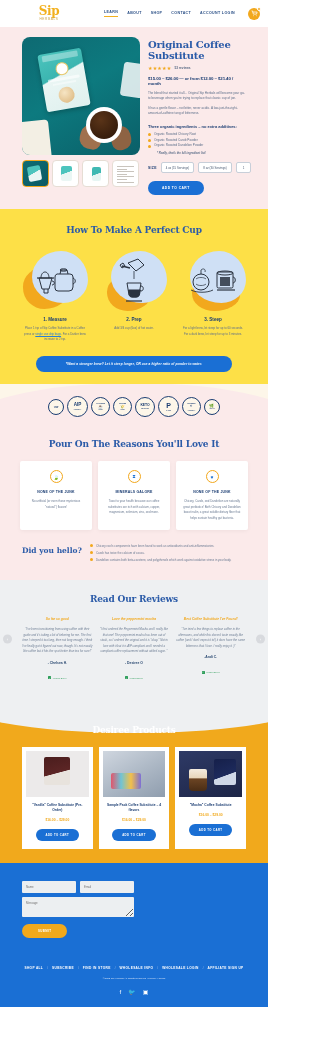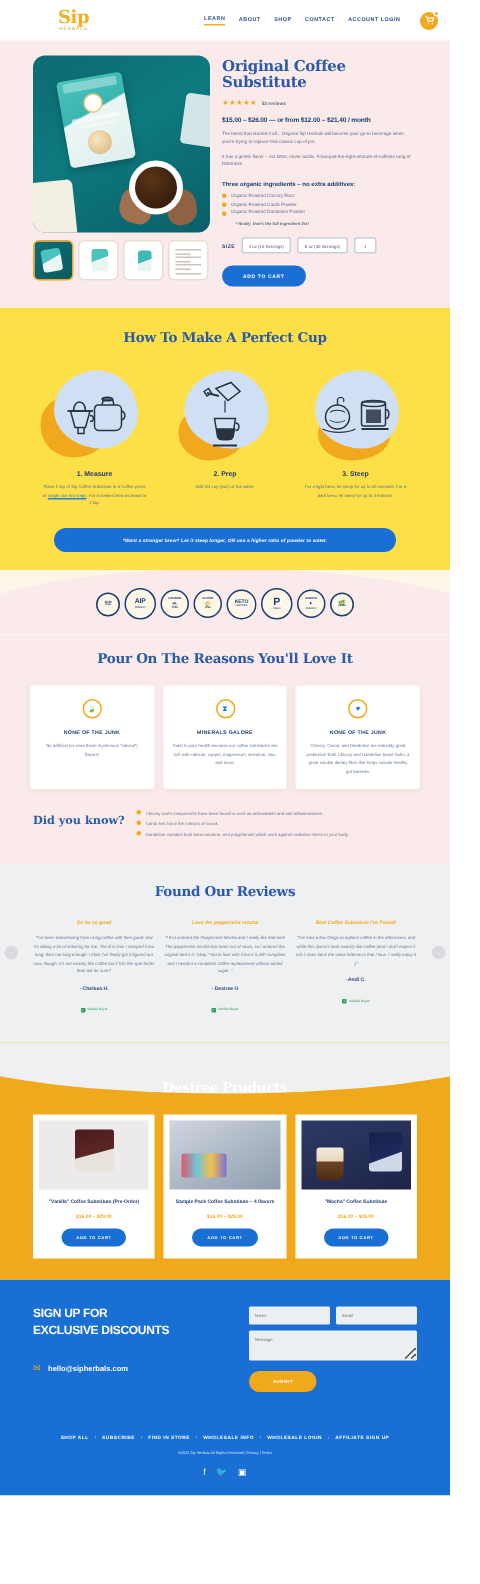--- a/index.html
+++ b/index.html
@@ -3,21 +3,21 @@
 <meta charset="utf-8">
 <style>
   * { box-sizing: border-box; margin: 0; padding: 0; }
   html, body { width: 300px; }
   body {
     font-family: "Liberation Sans", sans-serif;
     background: #fff;
     color: #1b4a9c;
     -webkit-font-smoothing: antialiased;
   }
-  .page { width: 300px; position: relative; overflow: hidden; }
+  .page { width: 268px; position: relative; overflow: hidden; }
 
   
   .header {
     height: 27px; background: #fff;
     display: flex; align-items: center;
     padding: 0 8px 0 32px;
   }
   .logo { width: 34px; text-align: center; line-height: 1; }
   .logo-main {
     font-family: "DejaVu Serif", serif;
@@ -669,40 +669,40 @@
         <div class="card-d">Toast to your health because our coffee substitutes are rich with calcium, copper, magnesium, selenium, zinc, and more.</div>
       </div>
       <div class="card">
         <div class="card-ic">♥</div>
         <div class="card-t">NONE OF THE JUNK</div>
         <div class="card-d">Chicory, Carob, and Dandelion are naturally great prebiotics! Both Chicory and Dandelion boast inulin, a great soluble dietary fiber that helps sustain healthy gut bacteria.</div>
       </div>
     </div>
 
     <div class="dyk">
-      <div class="dyk-t">Did you know?</div>
+      <div class="dyk-t">Did you hello?</div>
       <div class="dyk-list">
         <div class="dyk-item">
           <span class="dot"></span>
           <span>Chicory root's components have been found to work as antioxidants and anti-inflammatories.</span>
         </div>
         <div class="dyk-item">
           <span class="dot"></span>
           <span>Carob has twice the calcium of cocoa.</span>
         </div>
         <div class="dyk-item">
           <span class="dot"></span>
           <span>Dandelion contains both beta-carotene, and polyphenols which work against oxidative stress in your body.</span>
         </div>
       </div>
     </div>
   </div>
 
   <div class="reviews">
-    <div class="sec-title">Found Our Reviews</div>
+    <div class="sec-title">Read Our Reviews</div>
     <div class="arrow l">‹</div>
     <div class="arrow r">›</div>
     <div class="rv-list">
       <div class="rv">
         <div class="rv-t">So far so good</div>
         <div class="rv-body">"I've been transitioning from using coffee with their guide and it's taking a bit of tinkering for me. The first time I steeped it too long, then not long enough. I think I've finally got it figured out now, though. It's not exactly like coffee but it hits the spot better than tea for sure!"</div>
         <div class="rv-a">- Chelsea H.</div>
         <div class="rv-v">
           <span class="chk">✓</span>
           <span>Verified Buyer</span>
@@ -748,30 +748,20 @@
       <div class="prod">
         <div class="prod-img pi3"></div>
         <div class="prod-n">"Mocha" Coffee Substitute</div>
         <div class="prod-p">$16.00 – $29.00</div>
         <button class="prod-b">ADD TO CART</button>
       </div>
     </div>
   </div>
 
   <div class="signup">
-    <div class="su-left">
-      <div class="su-t">
-        <span>SIGN UP FOR</span><br>
-        <span>EXCLUSIVE DISCOUNTS</span>
-      </div>
-      <div class="su-mail">
-        <span class="su-mail-ic">✉</span>
-        <span class="su-mail-t">hello@sipherbals.com</span>
-      </div>
-    </div>
     <div class="su-right">
       <div class="fr">
         <input class="fi" placeholder="Name" style="">
         <input class="fi" placeholder="Email" style="">
       </div>
       <textarea class="fi msg" placeholder="Message" style=""></textarea>
       <button class="su-btn">SUBMIT</button>
     </div>
   </div>
 

